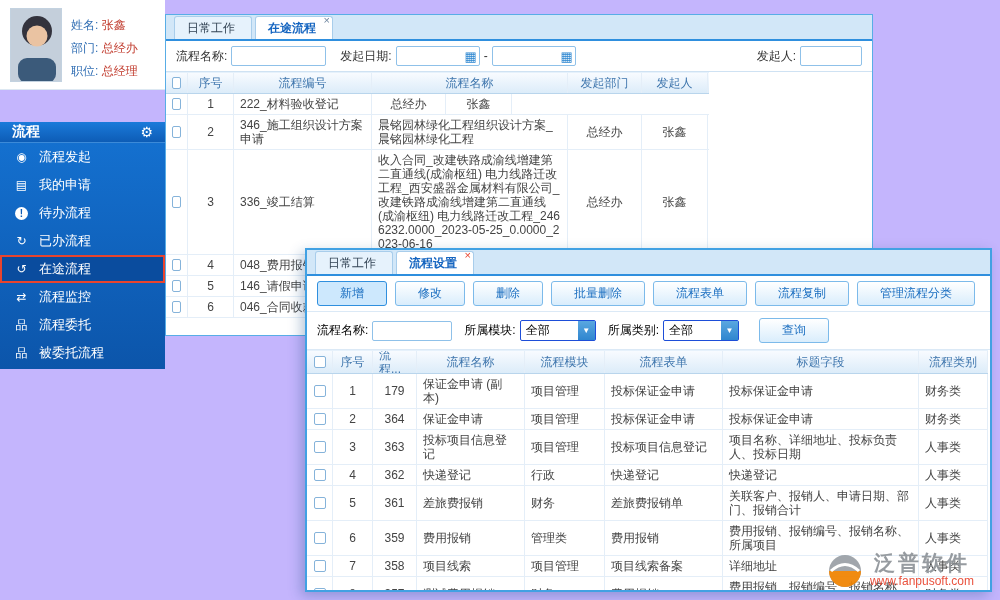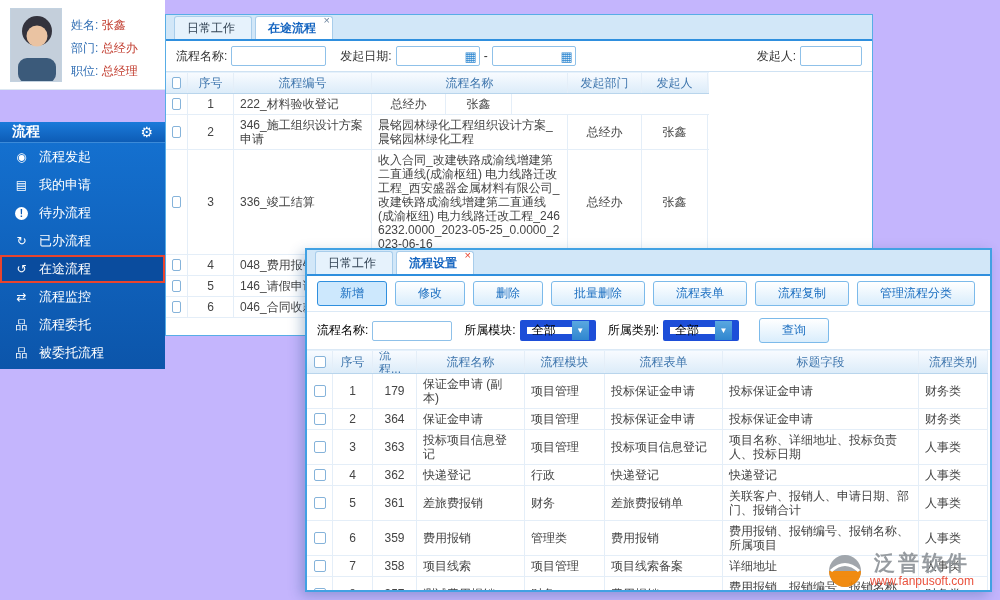--- a/index.html
+++ b/index.html
@@ -36,21 +36,21 @@
   .tab-close { position:absolute; top:-2px; right:2px; font-size:11px; line-height:11px;
     color:#e8442e; cursor:pointer; font-weight:normal; }
   .searchbar { display:flex; align-items:center; font-size:12px; color:#333;
     border-bottom:1px solid #cfe2f3; padding:0 10px; }
   .lbl { white-space:nowrap; margin-right:4px; }
   input.text { height:20px; border:1px solid #8fc1e9; border-radius:2px; font-size:12px;
     padding:0 4px; background:#fff; }
   .date-input { width:84px; height:20px; border:1px solid #8fc1e9; border-radius:2px;
     display:flex; align-items:center; justify-content:space-between; padding-left:4px; background:#fff; }
   .cal-icon { color:#2a85d0; font-size:13px; line-height:13px; padding:0 2px; cursor:pointer; }
-  .select { width:76px; height:21px; border:7px solid #1d4ed8; border-radius:2px; background:#fff;
+  .select { width:76px; height:21px; border:1px solid #1d4ed8; border-radius:2px; background:#fff;
     display:flex; align-items:center; justify-content:space-between; padding-left:5px; cursor:pointer; }
   .caret-box { width:17px; height:19px; background:linear-gradient(#5aa7e0,#2f86cf); color:#fff;
     display:flex; align-items:center; justify-content:center; font-size:8px; flex:none; }
   .btn { font-size:12px; color:#1a6ec0; background:linear-gradient(#ffffff,#d9edfc);
     border:1px solid #7cbaea; border-radius:3px; padding:3px 22px; cursor:pointer; white-space:nowrap; }
   .btn.primary { background:#cde8fd; border-color:#2f8fde; }
 
   
   .t-head, .t-row { display:flex; }
   .t-head { background:linear-gradient(#f8fbff,#dcecf9); border-bottom:1px solid #b9d5ec;

